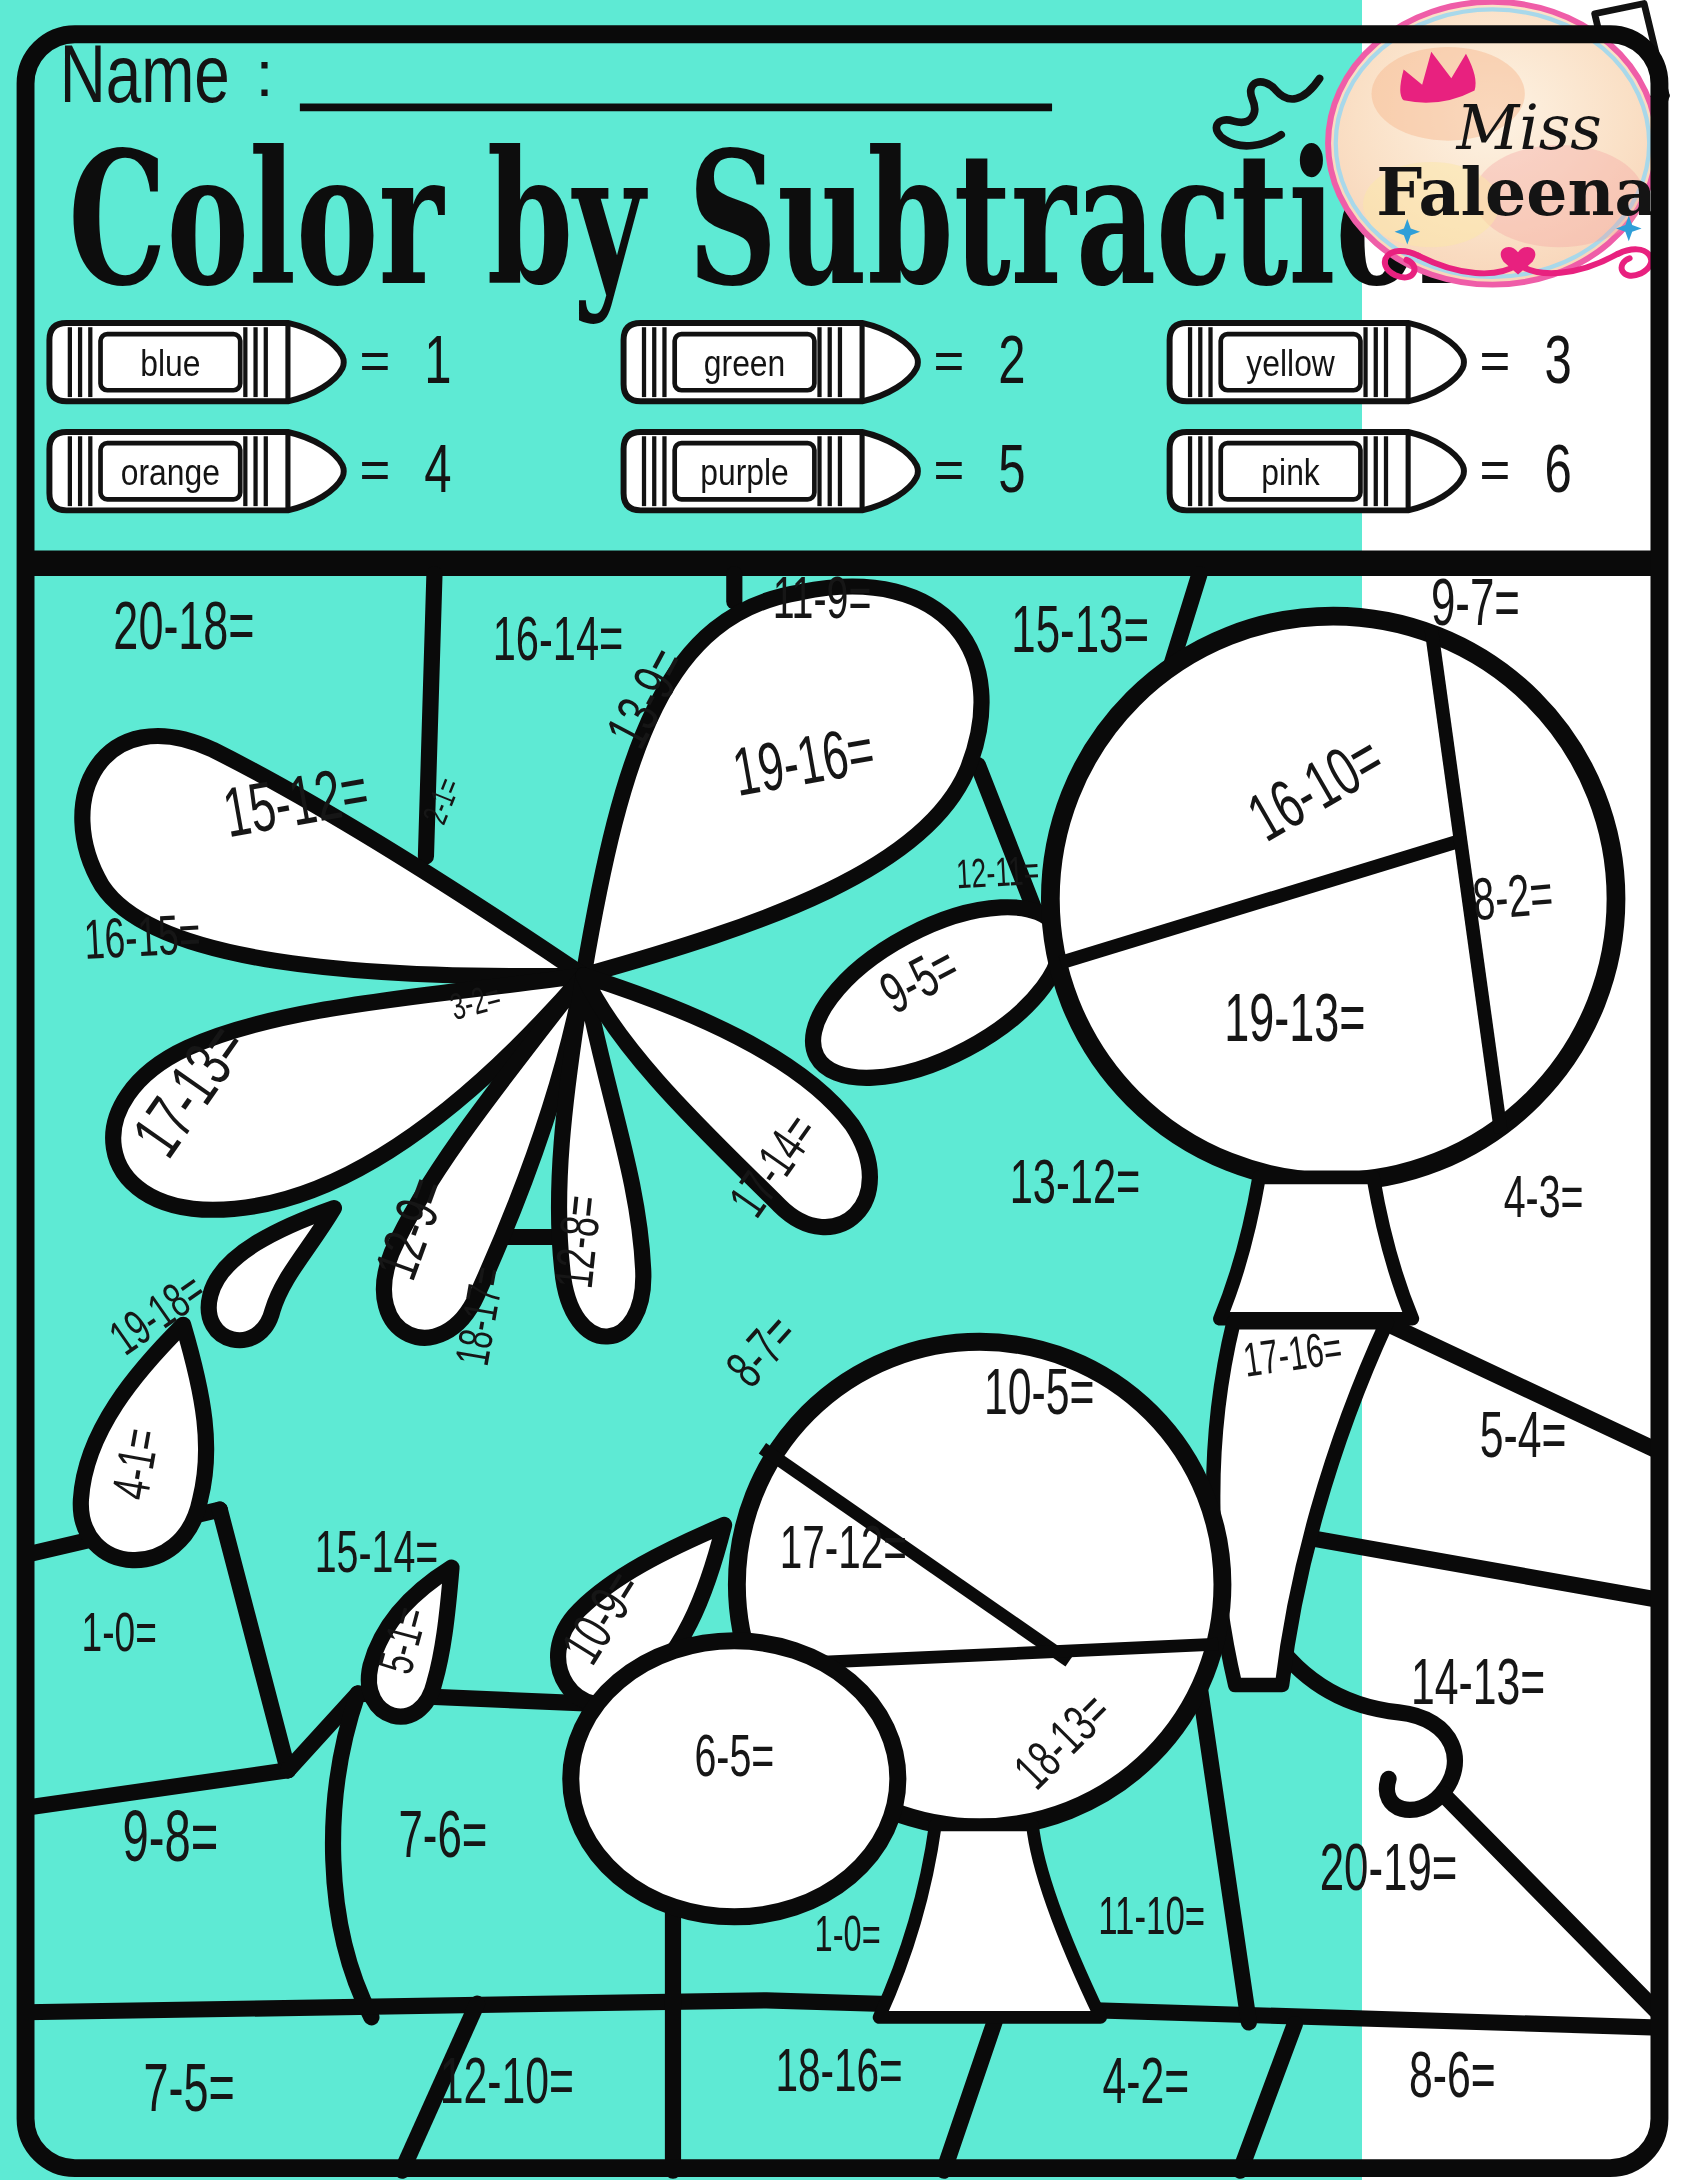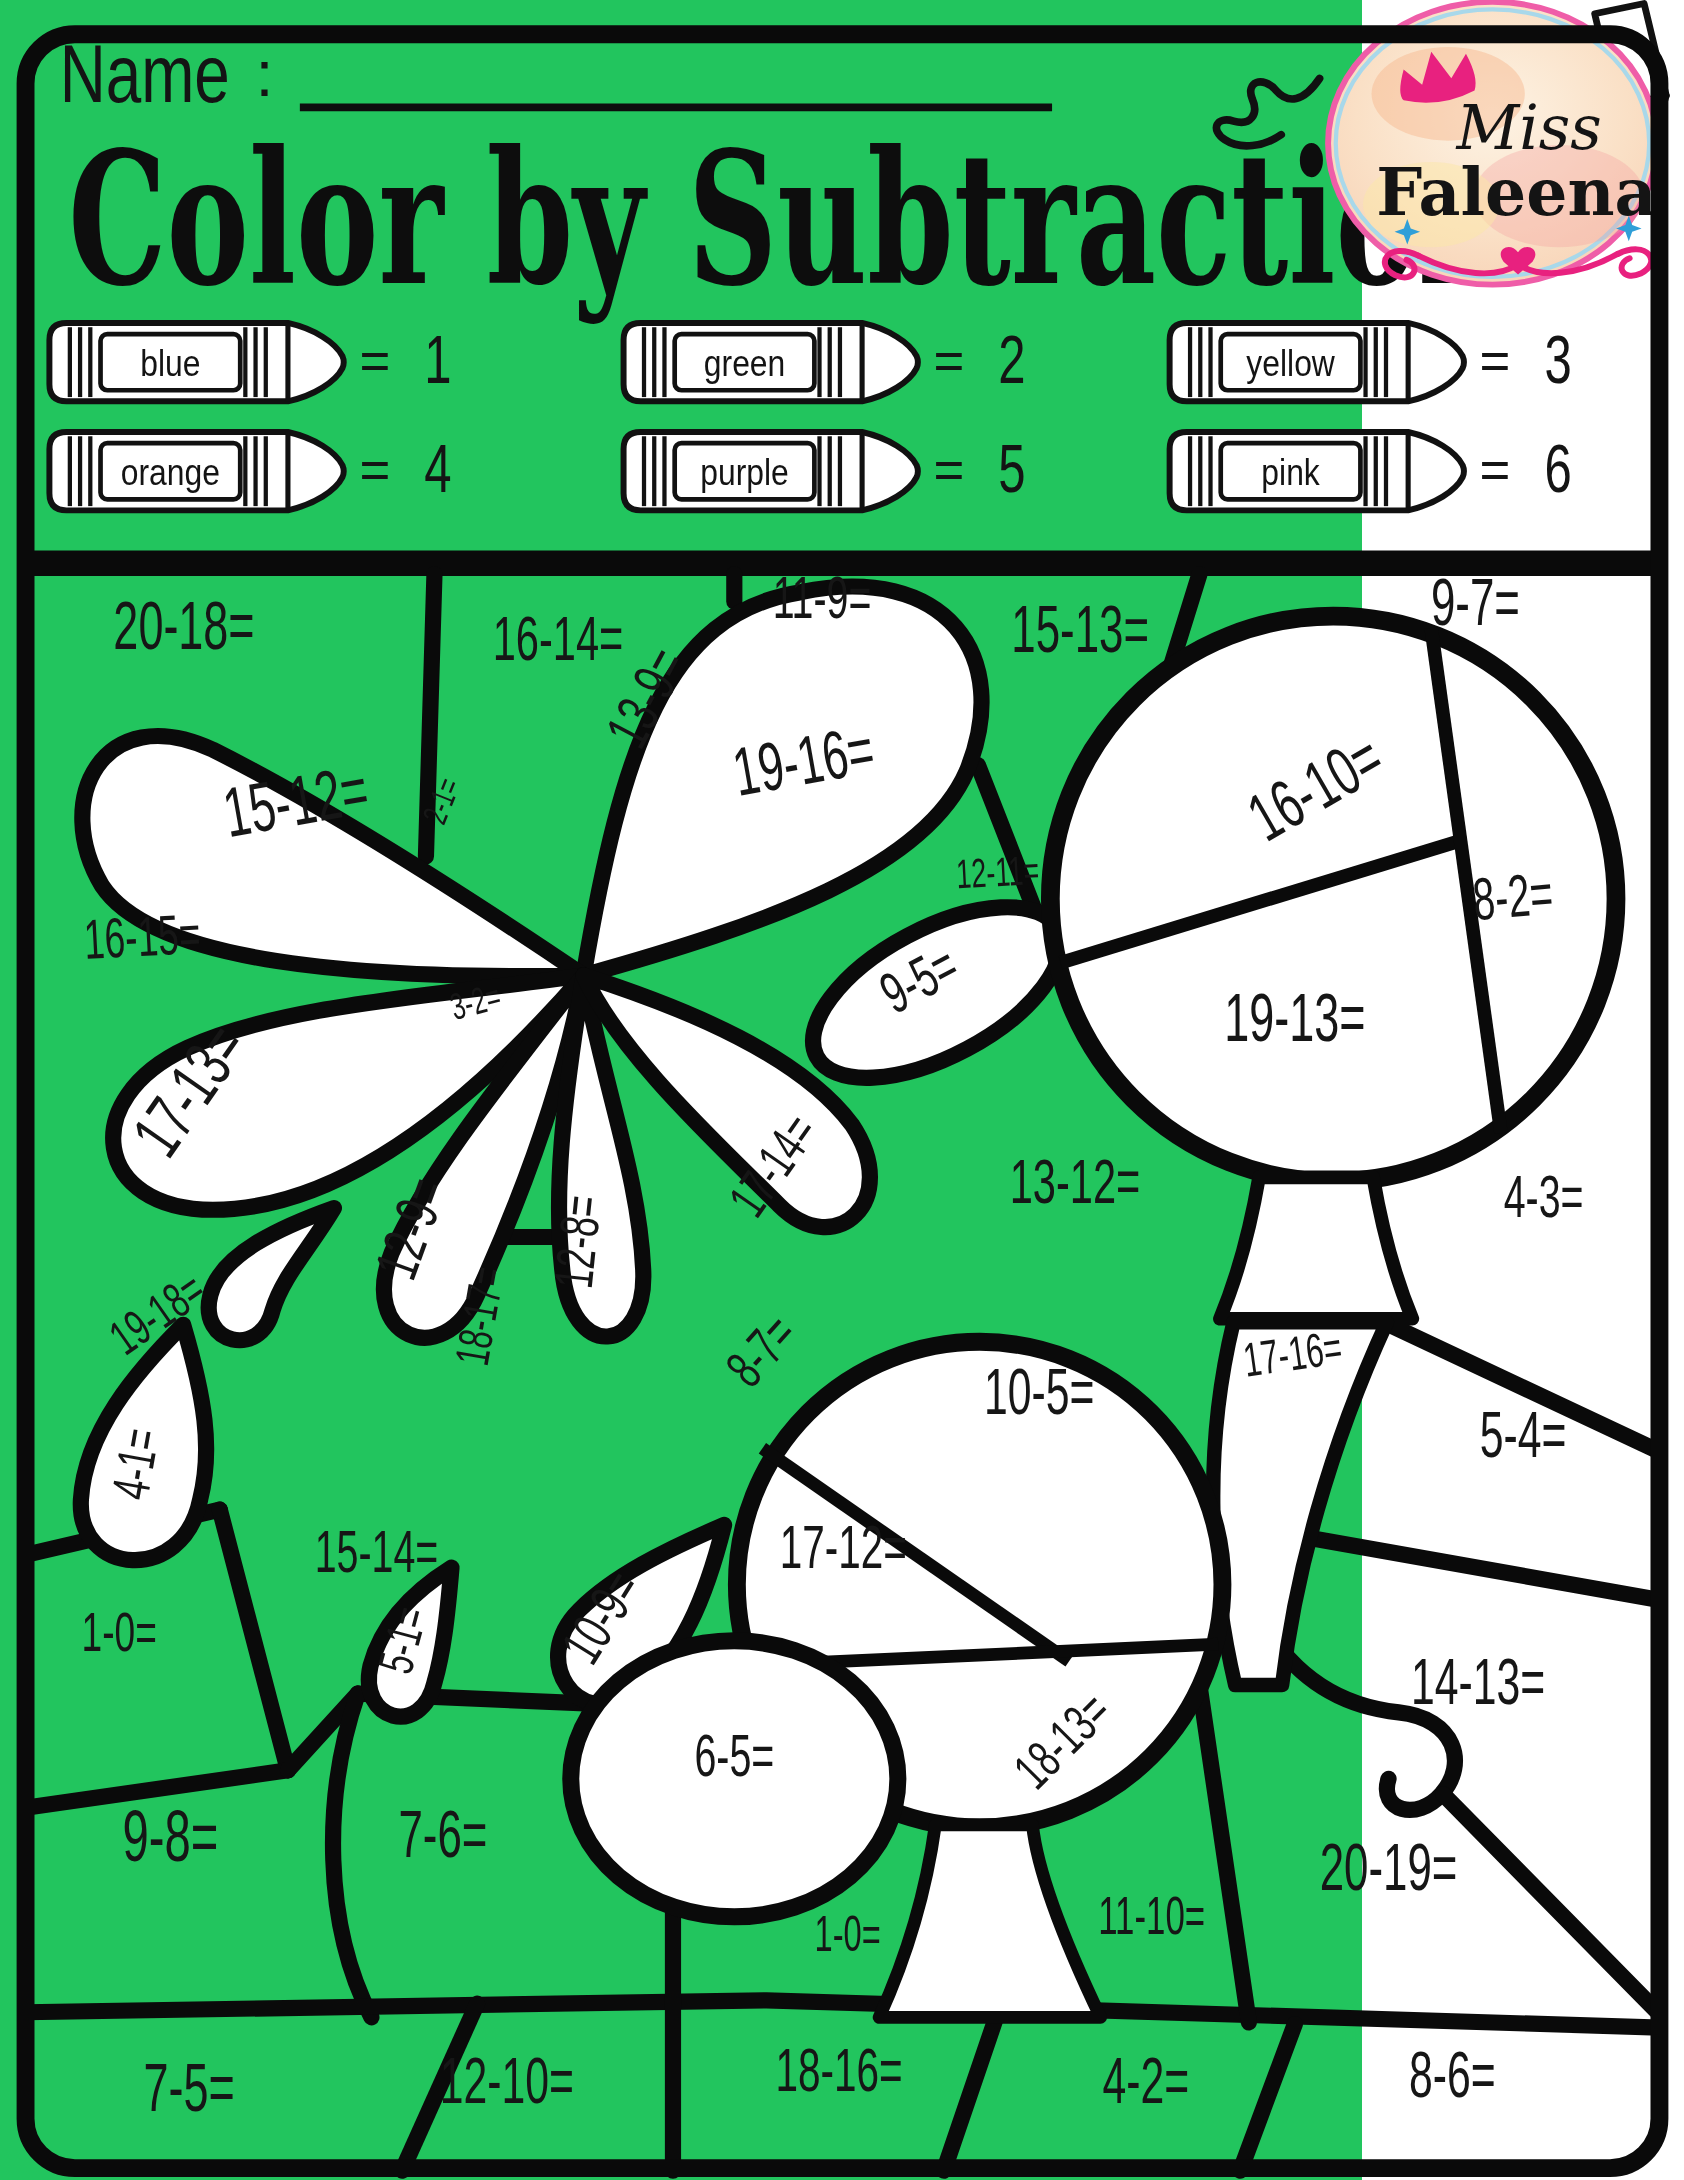--- a/index.html
+++ b/index.html
@@ -1,16 +1,16 @@
 <!DOCTYPE html>
 <html style="font-size:13.6px"><head>
 <meta charset="utf-8">
 <style>
   html,body{margin:0;padding:0;background:#ffffff;}
-  .page{width:1362px;height:2181px;position:relative;background:#22c55e;}
+  .page{width:1362px;height:2181px;position:relative;background:#5eead4;}
   svg{display:block;}
   text{font-family:"Liberation Sans",sans-serif;fill:#141414;}
   .title-text{font-family:"DejaVu Serif",serif;font-weight:bold;fill:#0d0d0d;}
   .prob{fill:#161616;}
   .miss-text{font-family:"DejaVu Serif",serif;font-style:italic;}
   .faleena-text{font-family:"DejaVu Serif",serif;font-weight:bold;}
 </style>
 </head>
 <body>
 

